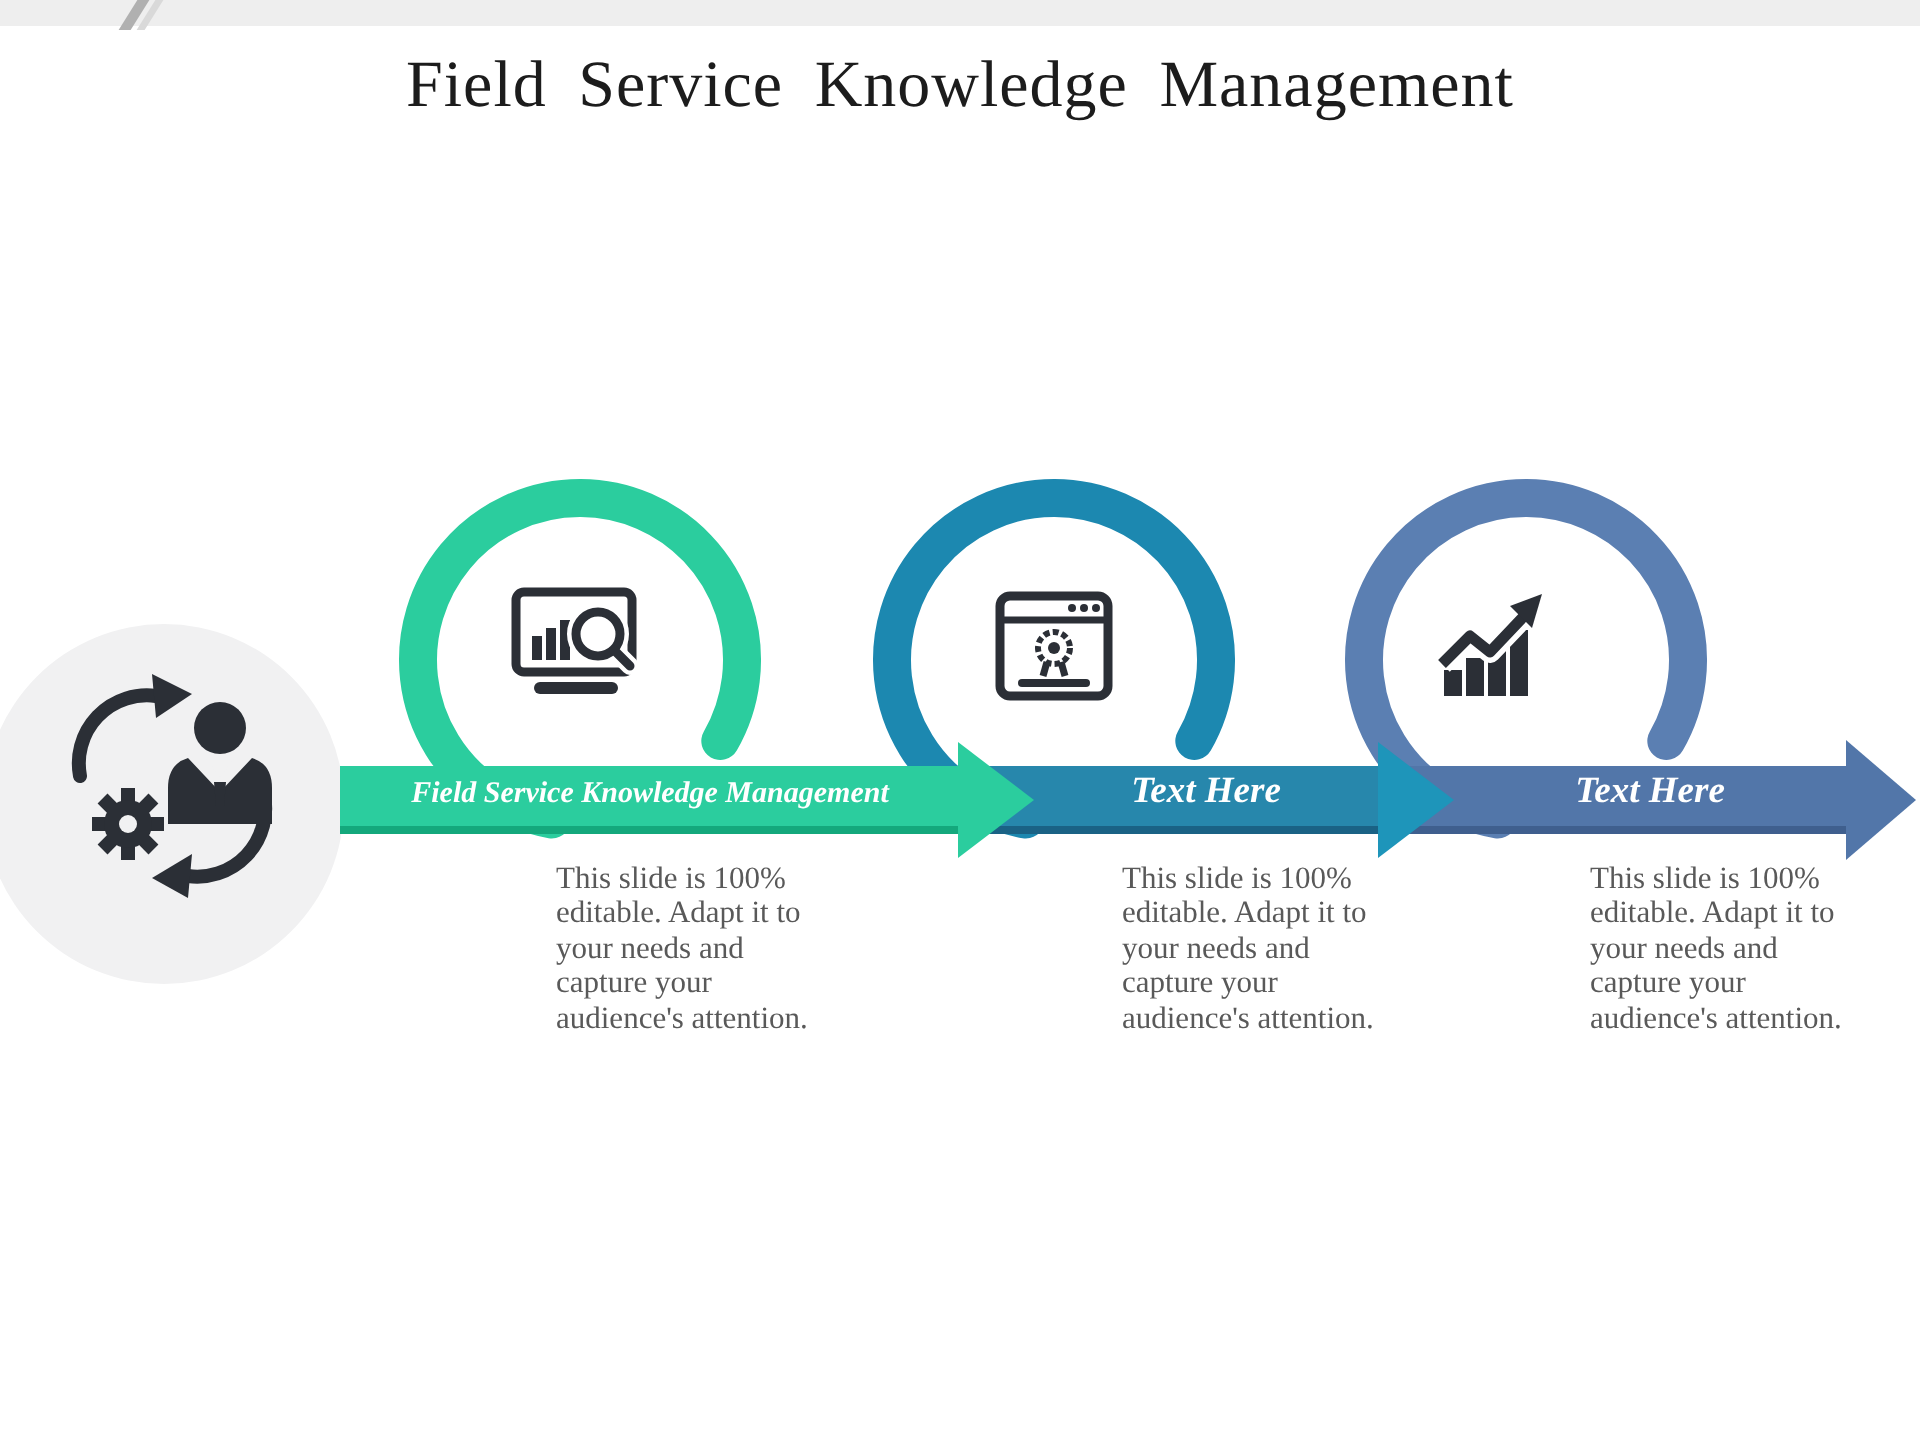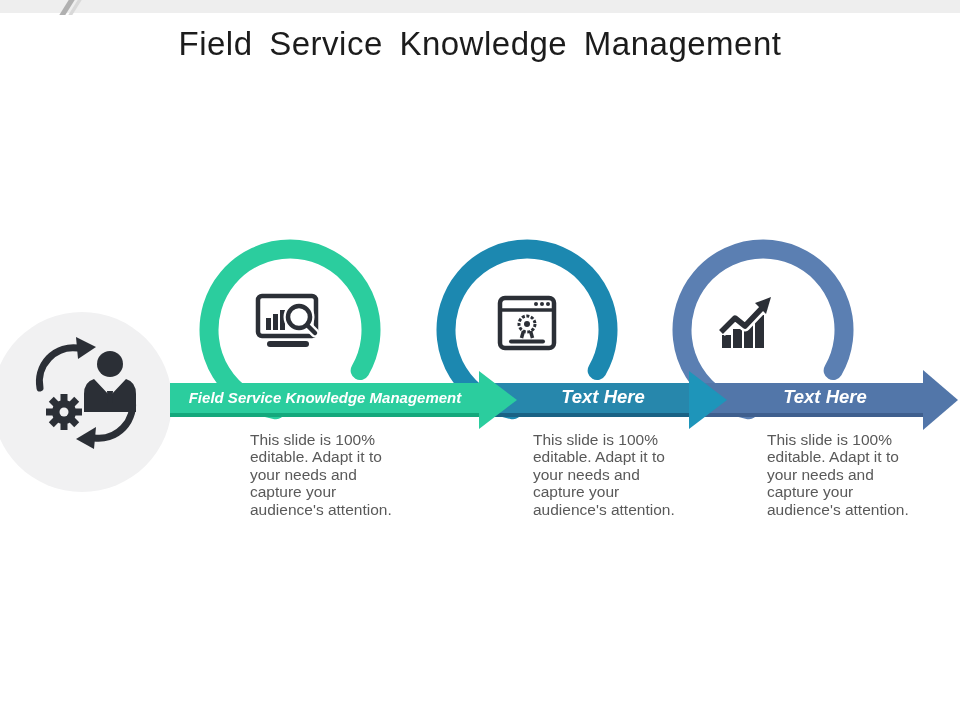--- a/index.html
+++ b/index.html
@@ -1,17 +1,17 @@
 <!DOCTYPE html>
 <html><head>
 <meta charset="utf-8">
 <style>
   html,body{margin:0;padding:0;background:#ffffff;}
   .slide{position:relative;width:960px;height:720px;background:#ffffff;overflow:hidden;
-         font-family:Liberation Sans, sans-serif;}
+         font-family:Liberation Serif, serif;}
 
   
   .topbar{position:absolute;left:0;top:0;width:960px;height:13px;background:#eeeeee;z-index:1;}
   .slash1{position:absolute;left:64px;top:0;width:6px;height:15px;background:#b0b0b0;transform:skewX(-32deg);}
   .slash2{position:absolute;left:73px;top:0;width:4px;height:15px;background:#d9d9d9;transform:skewX(-32deg);}
 
   
   .title{position:absolute;left:0;top:25px;width:960px;text-align:center;
          font-size:33px;color:#1c1c1c;letter-spacing:0.5px;word-spacing:7px;z-index:1;}
 
@@ -45,21 +45,21 @@
   .blabel.l3{left:727px;top:386px;width:196px;font-size:18.5px;}
 
   
   .sicon{position:absolute;z-index:5;}
   .sicon.i1{left:252px;top:292px;}
   .sicon.i2{left:495px;top:294px;}
   .sicon.i3{left:719px;top:292px;}
 
   
   .desc{position:absolute;top:431px;width:182px;font-size:15.5px;line-height:17.4px;color:#595959;
-        white-space:pre-line;z-index:1;}
+        white-space:pre-line;z-index:1;margin-left:28px;}
   .desc.d1{left:250px;} .desc.d2{left:533px;} .desc.d3{left:767px;}
 
   .ink{fill:#2b2f36;}
   .ink-s{fill:none;stroke:#2b2f36;}
 </style>
 </head>
 <body>
 
 <div class="slide">
 

